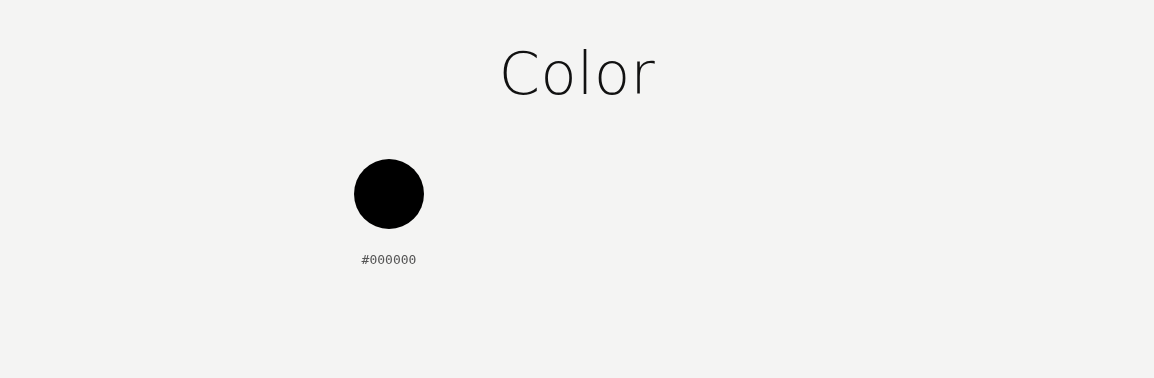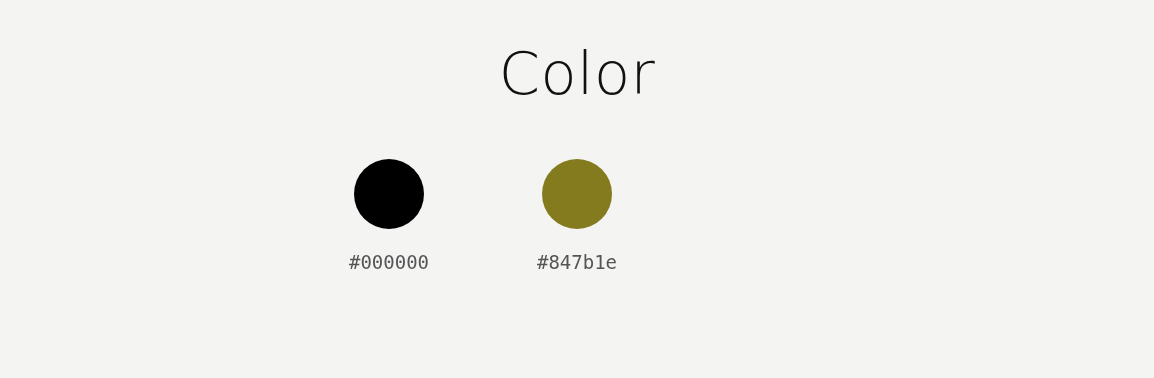--- a/index.html
+++ b/index.html
@@ -65,21 +65,21 @@
   .swatch-dot {
     width: 70px;
     height: 70px;
     border-radius: 50%;
     background: #000000;
   }
 
   .swatch-label {
     margin-top: 24px;
     font-family: "DejaVu Sans Mono", "Liberation Mono", monospace;
-    font-size: 19px;
+    font-size: 13px;
     font-weight: 400;
     line-height: 1;
     letter-spacing: 0px;
     color: #555555;
     white-space: nowrap;
   }
 </style>
 </head>
 <body style="background: rgb(244, 244, 243);">
 
@@ -90,19 +90,15 @@
   </div>
 
   <div class="swatch-row">
 
     <div class="swatch">
       <div class="swatch-dot" style="background: rgb(0, 0, 0);"></div>
       <div class="swatch-label" style="color: rgb(85, 85, 85);">#000000</div>
     </div>
 
 
-    <div class="swatch">
-      <div class="swatch-dot" style="background: rgb(132, 123, 30);"></div>
-      <div class="swatch-label" style="color: rgb(85, 85, 85);">#847b1e</div>
-    </div>
 
   </div>
 </div>
 
 </body></html>

